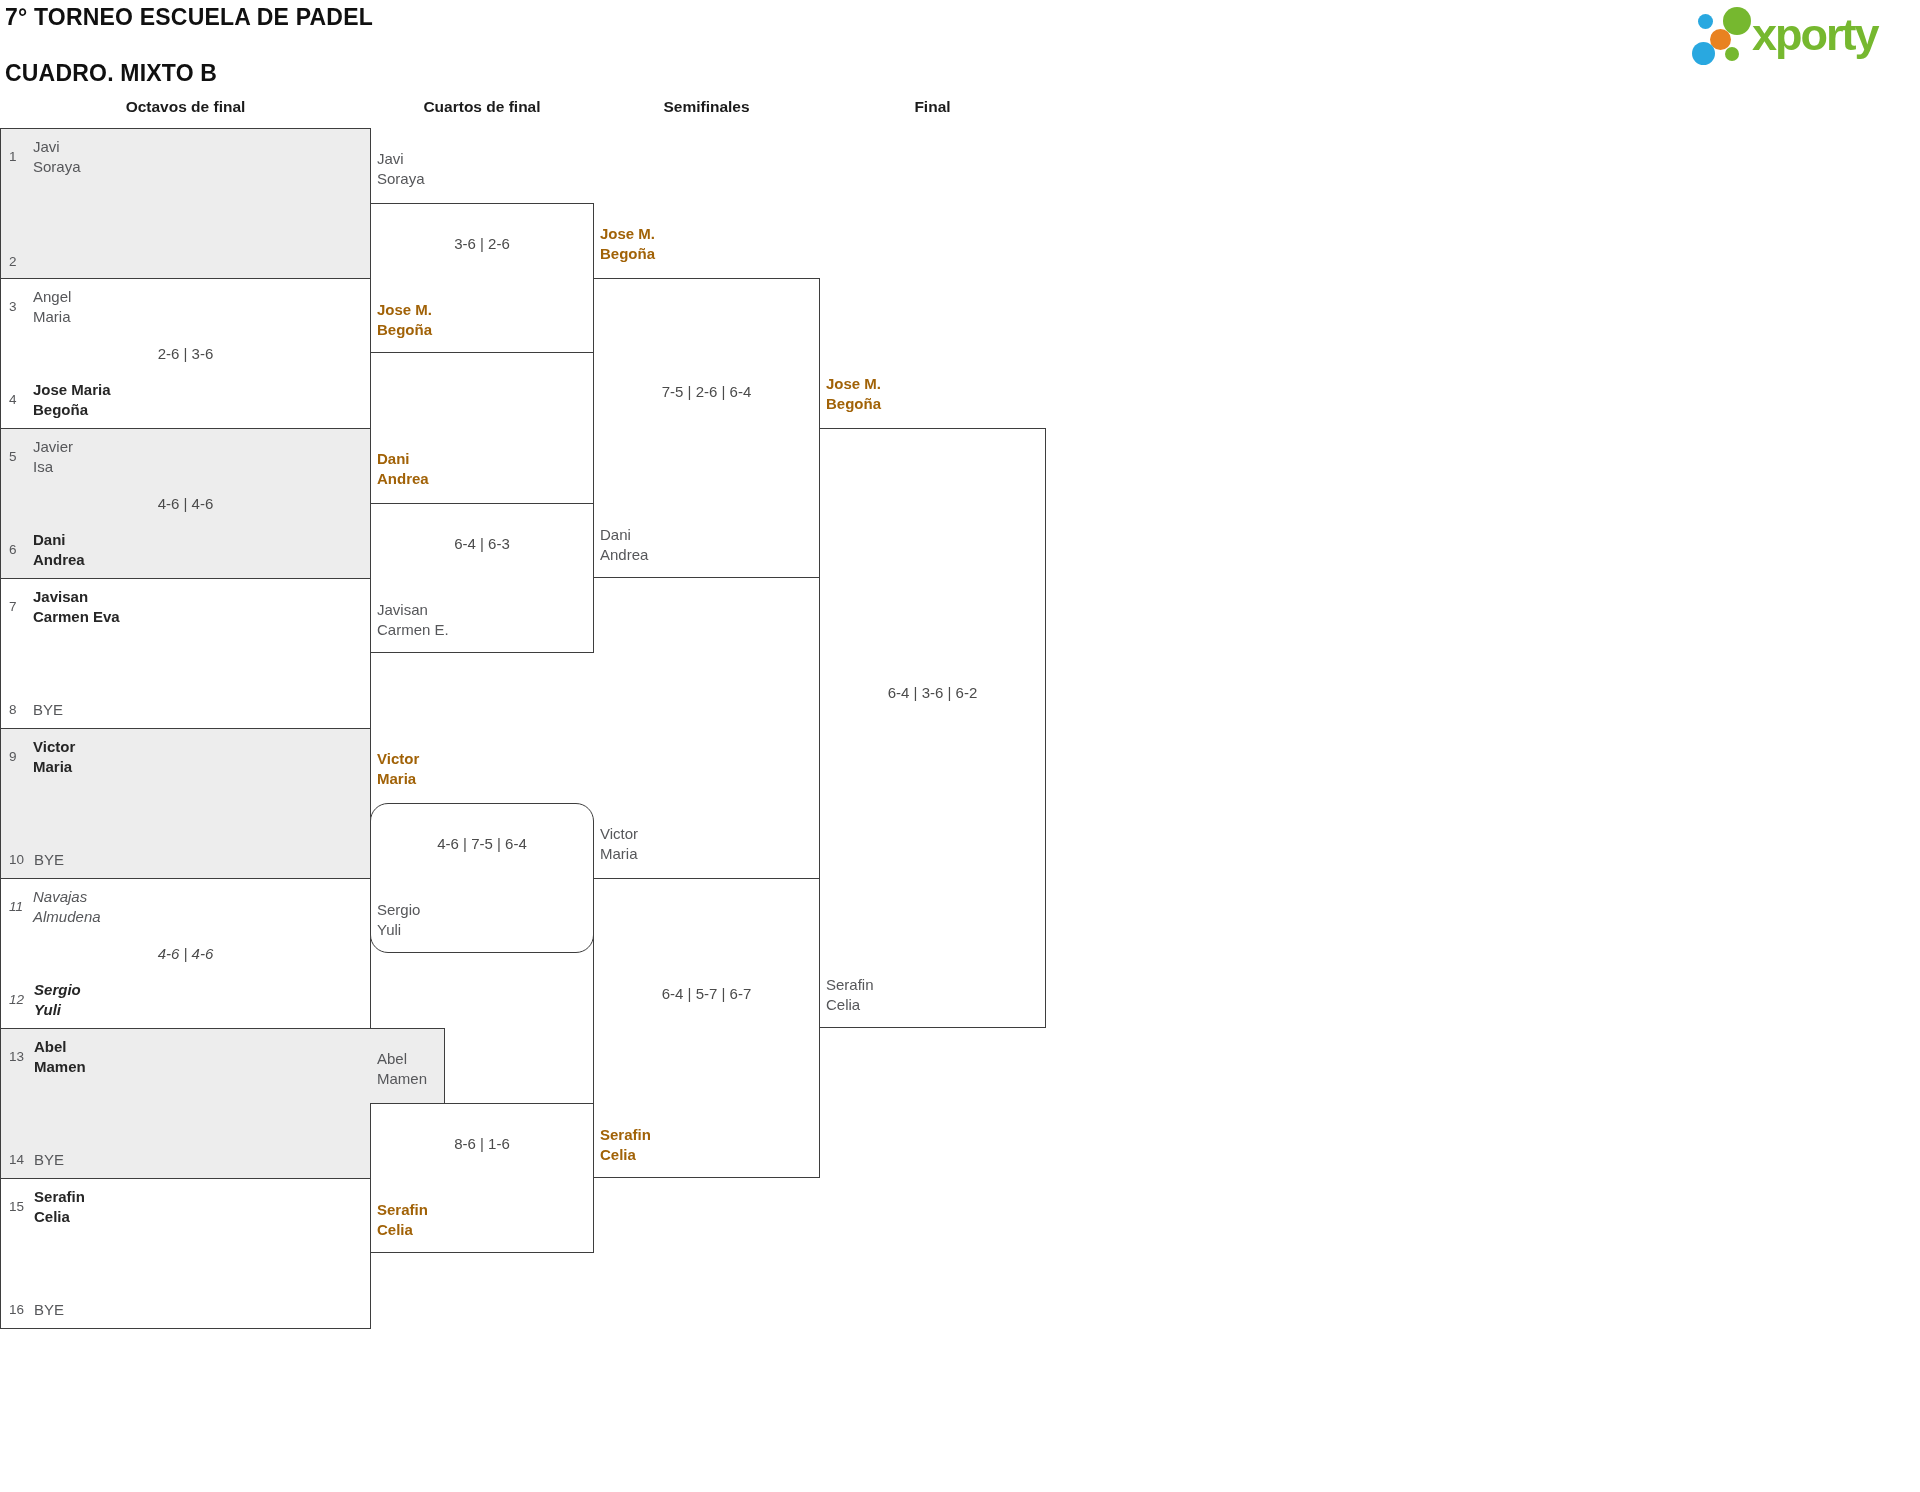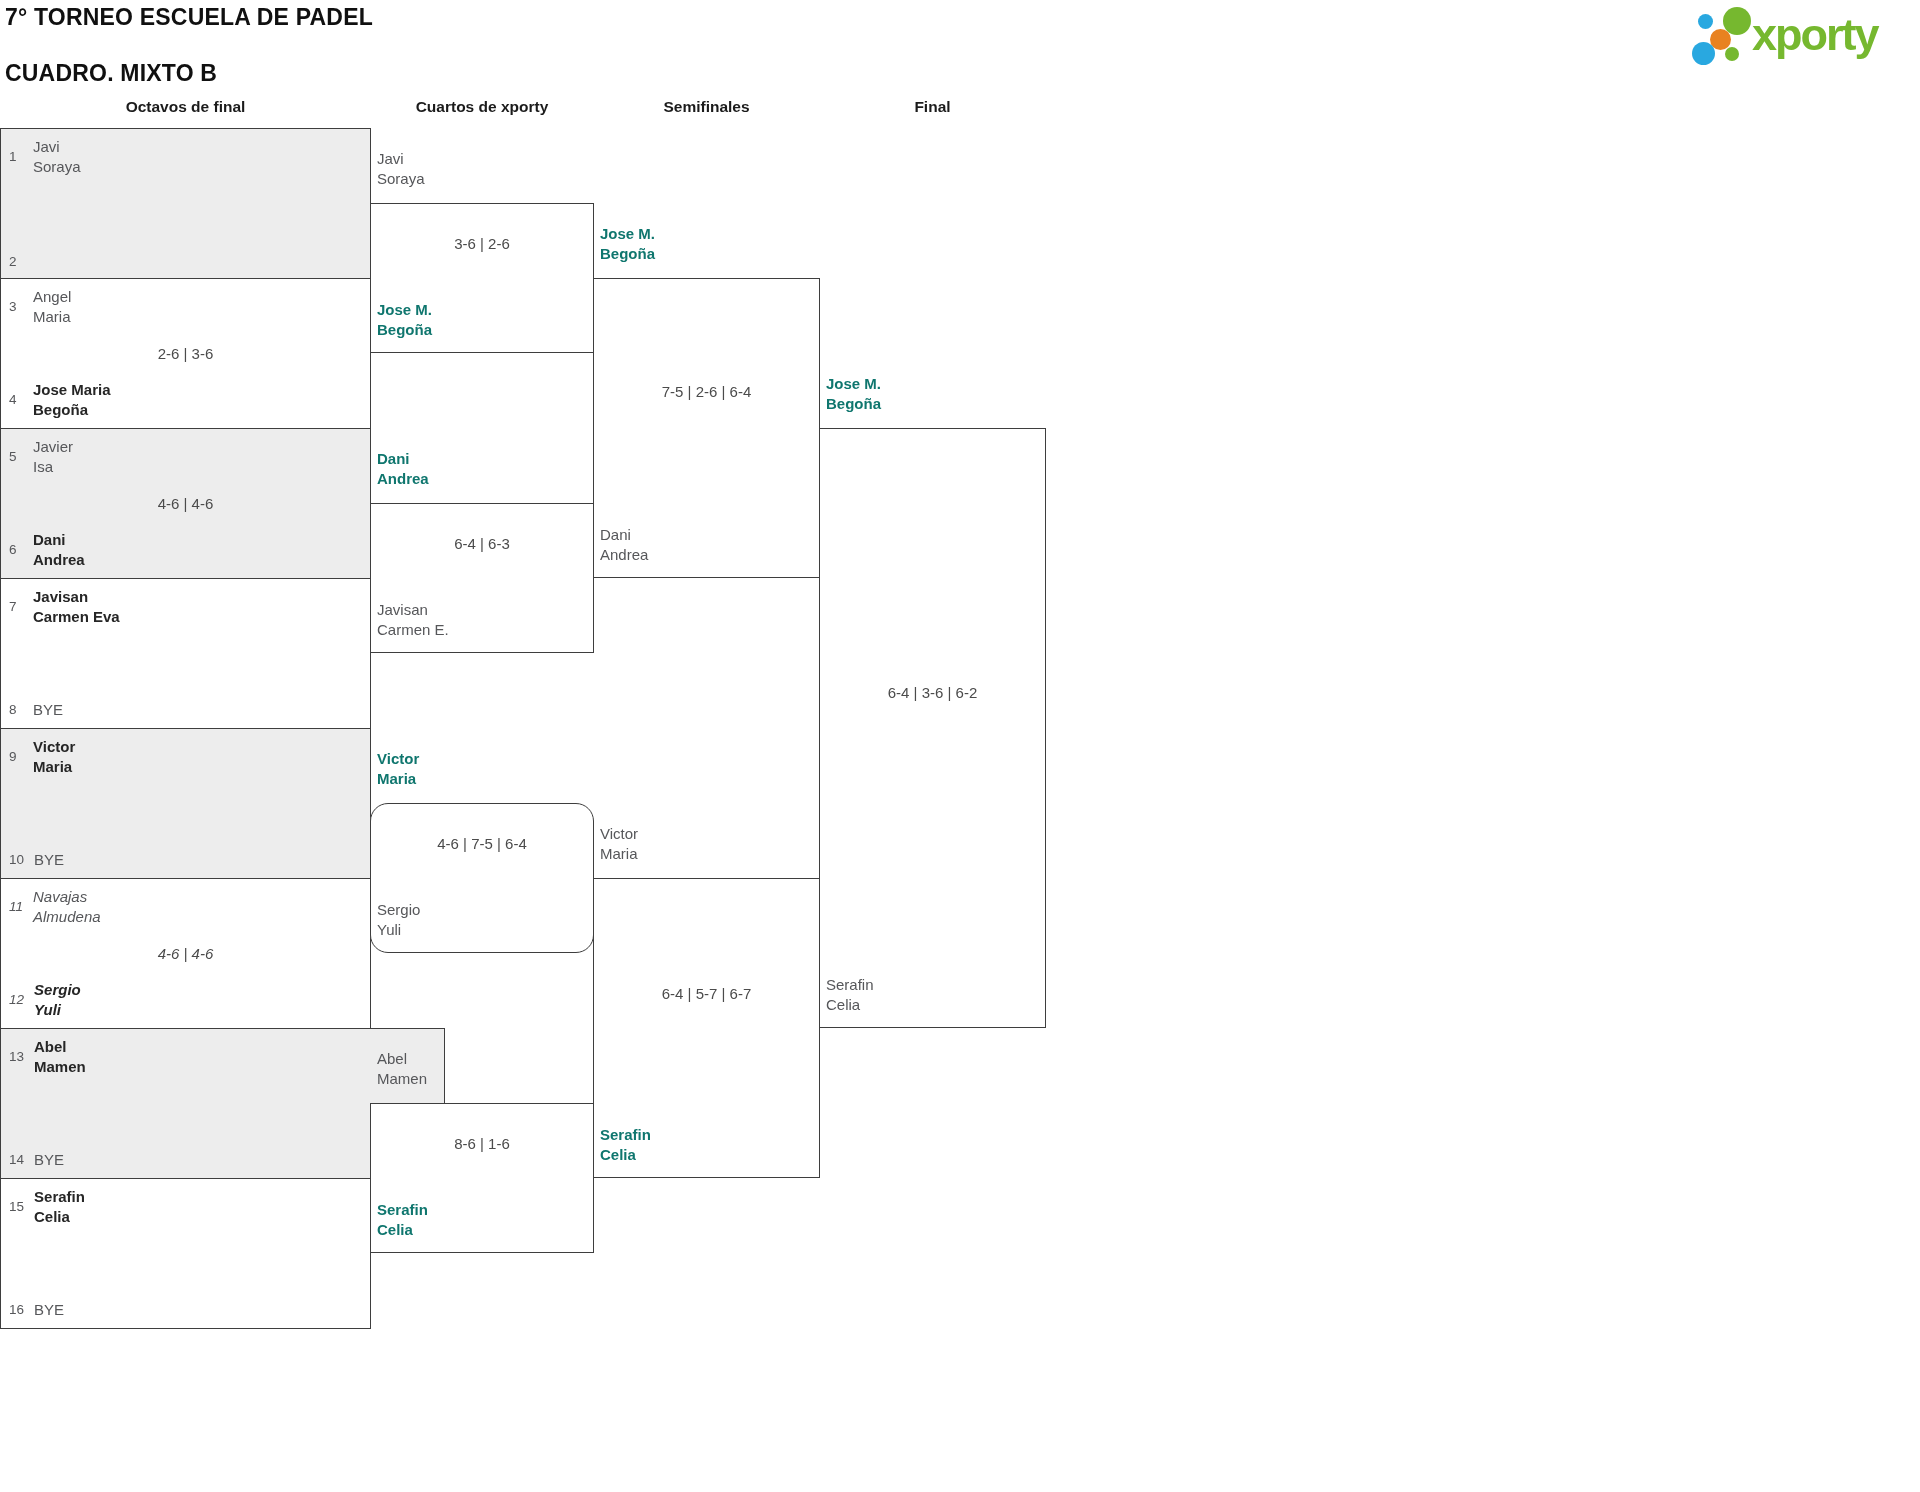--- a/index.html
+++ b/index.html
@@ -34,21 +34,21 @@
   .slot{position:absolute;left:8px;right:6px;display:flex;align-items:center;gap:10px;}
   .slot.a{top:8px;} .slot.b{bottom:9px;}
   .seed{min-width:14px;font-size:13.5px;color:#56575a;}
   .team{font-size:15px;line-height:19.5px;color:#56575a;}
   .team span{display:block;}
   .slot.winner .team{font-weight:700;color:#262626;}
 
   
   .label{position:absolute;width:205px;font-size:15px;line-height:19.5px;color:#56575a;}
   .label span{display:block;}
-  .label.winner{font-weight:700;color:#0f766e;}
+  .label.winner{font-weight:700;color:#a16207;}
   .lx-qf{left:377px;} .lx-sf{left:600px;} .lx-f{left:826px;}
 </style>
 </head>
 <body>
 
 <div class="stage">
 
   <div class="title"><span>7° TORNEO ESCUELA DE PADEL</span><br>
     <span>CUADRO. MIXTO B</span>
   </div>
@@ -56,21 +56,21 @@
   <div class="logo">
     <span class="dot b-sm"></span>
     <span class="dot g-lg"></span>
     <span class="dot o-md"></span>
     <span class="dot b-lg"></span>
     <span class="dot g-sm"></span>
     <span class="logo-text">xporty</span>
   </div>
 
   <div class="round-header rh-0">Octavos de final</div>
-  <div class="round-header rh-1">Cuartos de xporty</div>
+  <div class="round-header rh-1">Cuartos de final</div>
   <div class="round-header rh-2">Semifinales</div>
   <div class="round-header rh-3">Final</div>
 
   <div class="box shade" style="left:0;top:128px;width:371px;height:151px;">
     <div class="slot a">
       <span class="seed">1</span>
       <span class="team">
           <span>Javi</span>
           <span>Soraya</span>
         </span>

